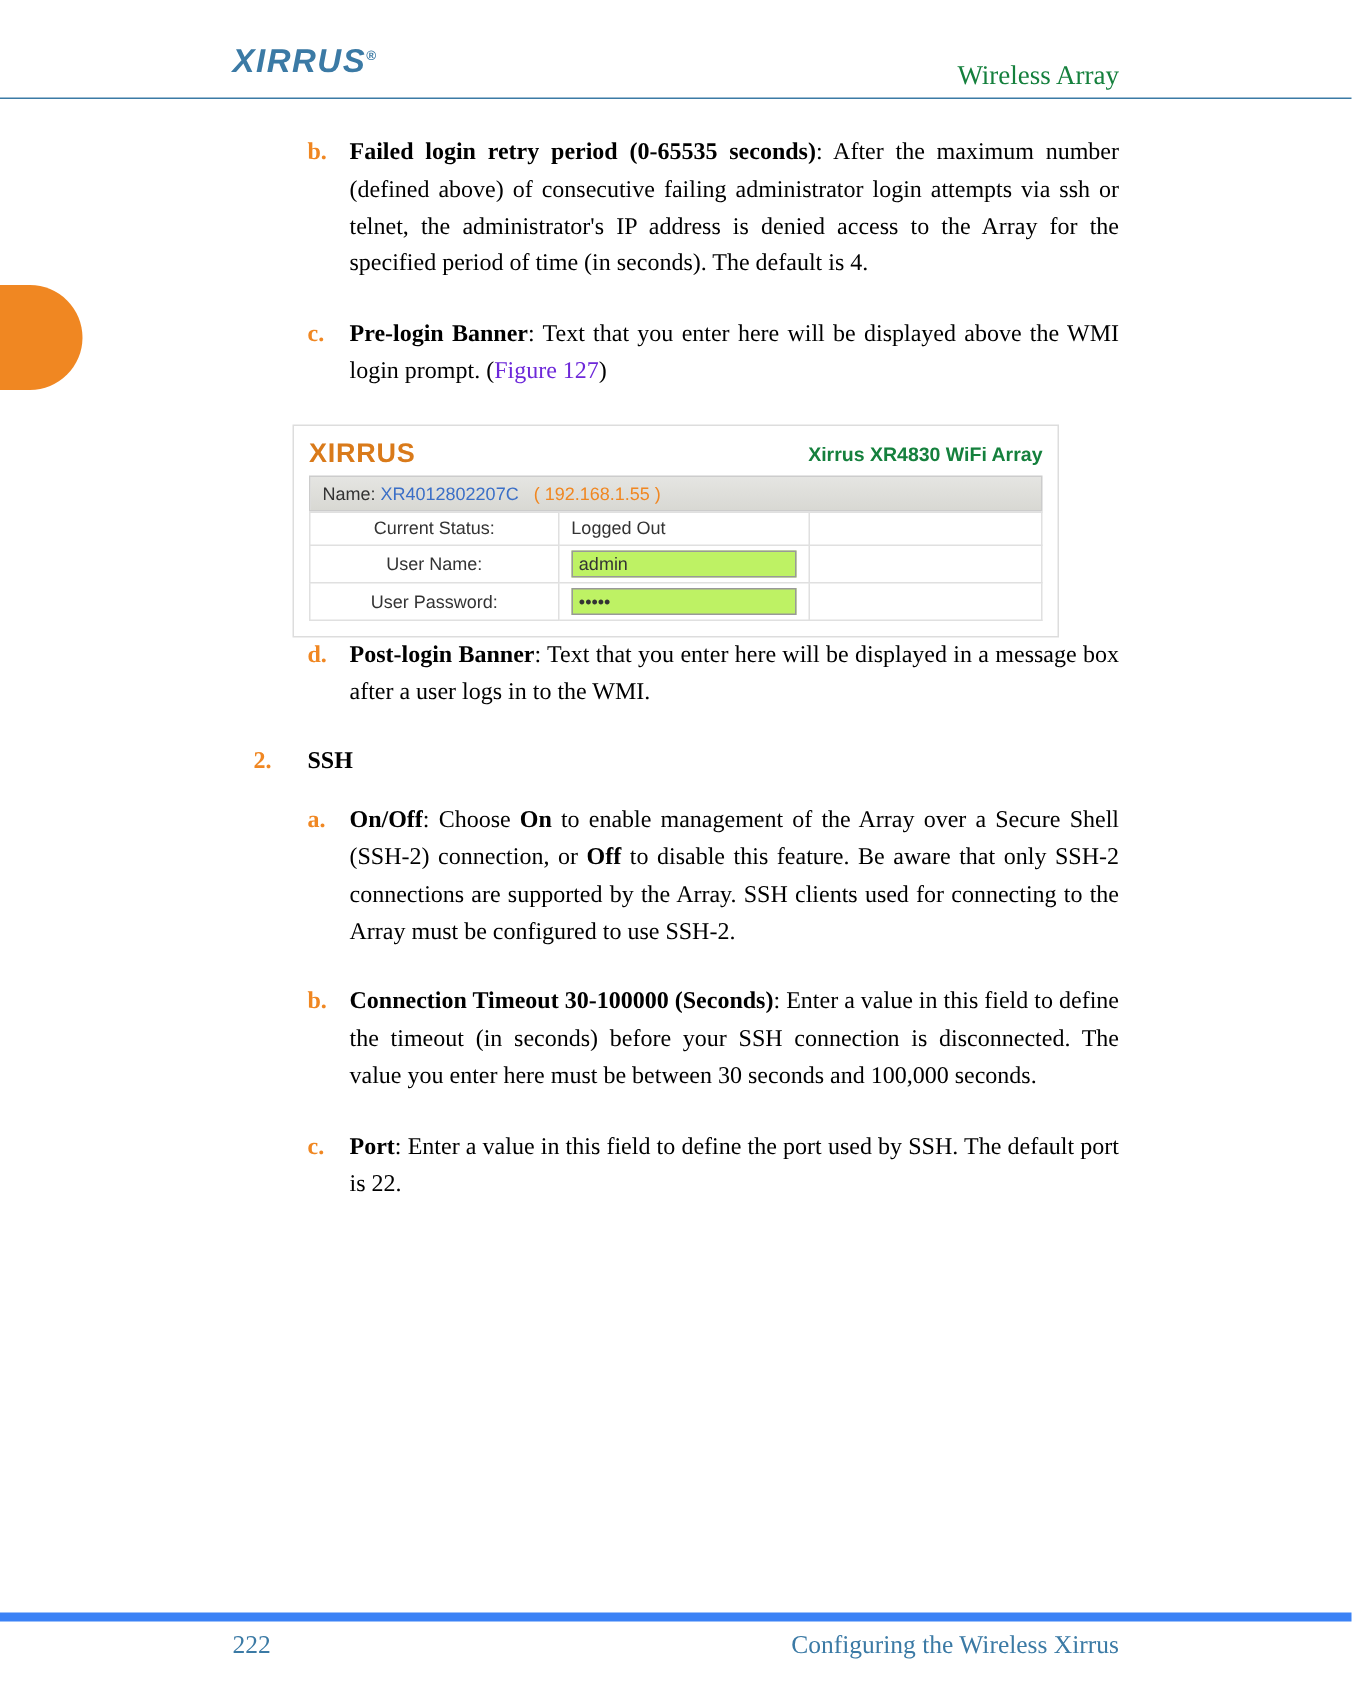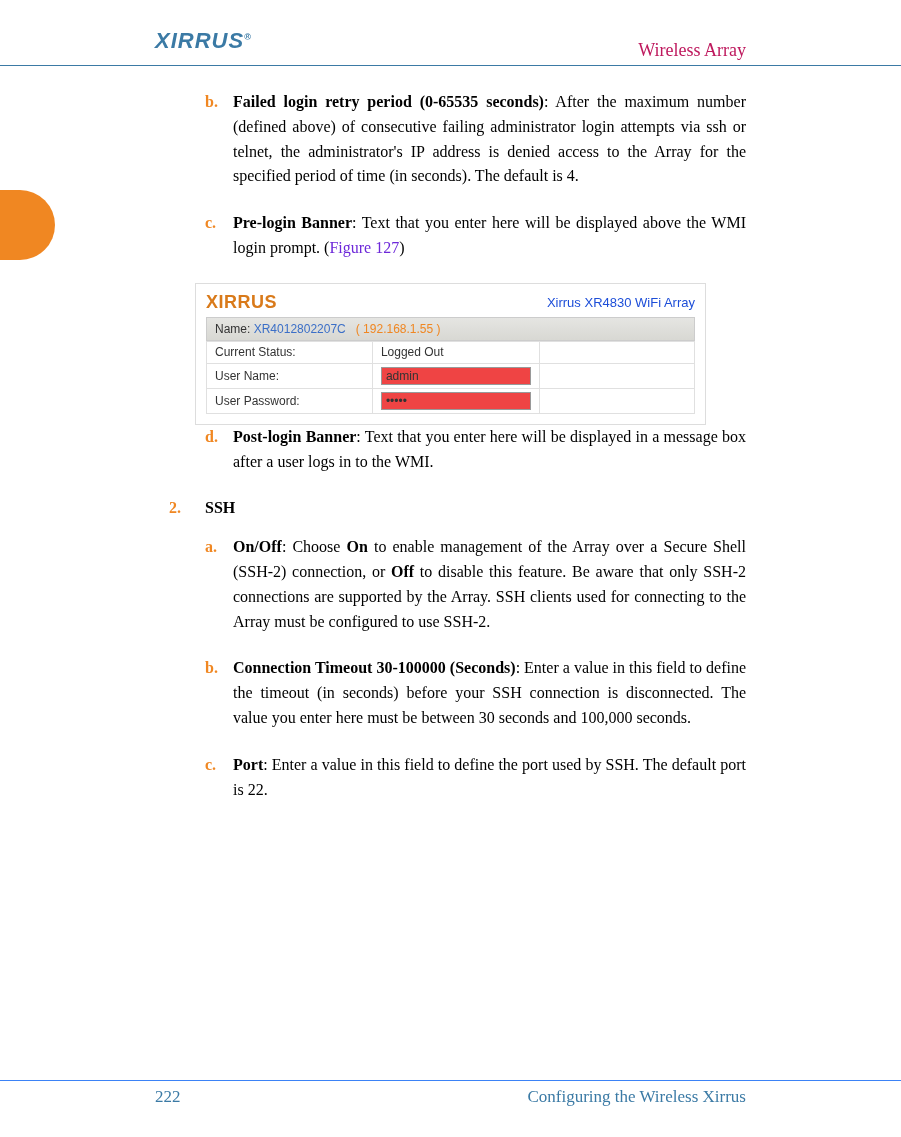--- a/index.html
+++ b/index.html
@@ -29,21 +29,21 @@
     .logo-header {
       color: #3b7aa5;
       font-family: Arial, sans-serif;
       font-weight: 900;
       font-style: italic;
       font-size: 22px;
       letter-spacing: 1px;
     }
     .logo-header .reg { font-size: 9px; vertical-align: super; font-style: normal; }
     .header-title {
-      color: #be185d;
+      color: #15803d;
       font-size: 18px;
       margin-top: 20px;
     }
     .tab-decoration {
       position: absolute;
       left: 0;
       top: 190px;
       width: 55px;
       height: 70px;
       background: #f08722;
@@ -101,23 +101,23 @@
     }
     .shot-logo {
       font-family: Arial, sans-serif;
       font-weight: 900;
       color: #d97a1a;
       font-size: 18px;
       letter-spacing: 0.5px;
     }
     .shot-logo .xi { color: #d97a1a; }
     .shot-model {
-      color: #1d4ed8;
-      font-family: Arial, sans-serif;
-      font-weight: normal;
+      color: #15803d;
+      font-family: Arial, sans-serif;
+      font-weight: bold;
       font-size: 13px;
     }
     .shot-bar {
       background: linear-gradient(to bottom, #e5e5e2, #d8d8d3);
       padding: 4px 8px;
       font-family: Arial, sans-serif;
       font-size: 12px;
       color: #333;
       border: 1px solid #ccc;
     }
@@ -128,39 +128,39 @@
       border-collapse: collapse;
       font-family: Arial, sans-serif;
       font-size: 12px;
     }
     .shot-table td {
       border: 1px solid #e0e0e0;
       padding: 3px 8px;
       height: 22px;
       color: #333;
     }
-    .shot-table .lcol { width: 34%; }
+    .shot-table .lcol { width: 34%; text-align: center; }
     .shot-table .mcol { width: 33%; }
     .input-fake {
       display: inline-block;
       border: 1px solid #999;
-      background: #ef4444;
+      background: #bef264;
       padding: 1px 4px;
       min-width: 150px;
       font-family: Arial, sans-serif;
       font-size: 12px;
       line-height: 14px;
     }
     .footer-row {
       position: absolute;
       bottom: 30px;
       left: 0;
       right: 0;
       padding: 6px 155px 0 155px;
-      border-top: 1px solid #3b82f6;
+      border-top: 6px solid #3b82f6;
       display: flex;
       justify-content: space-between;
       color: #3b7aa5;
       font-size: 17px;
     }
   </style>
 </head>
 <body>
 
 <div class="page">

